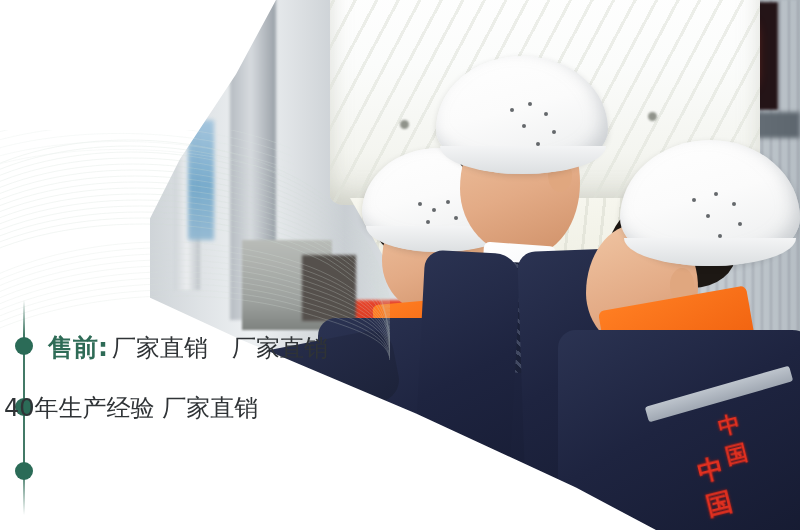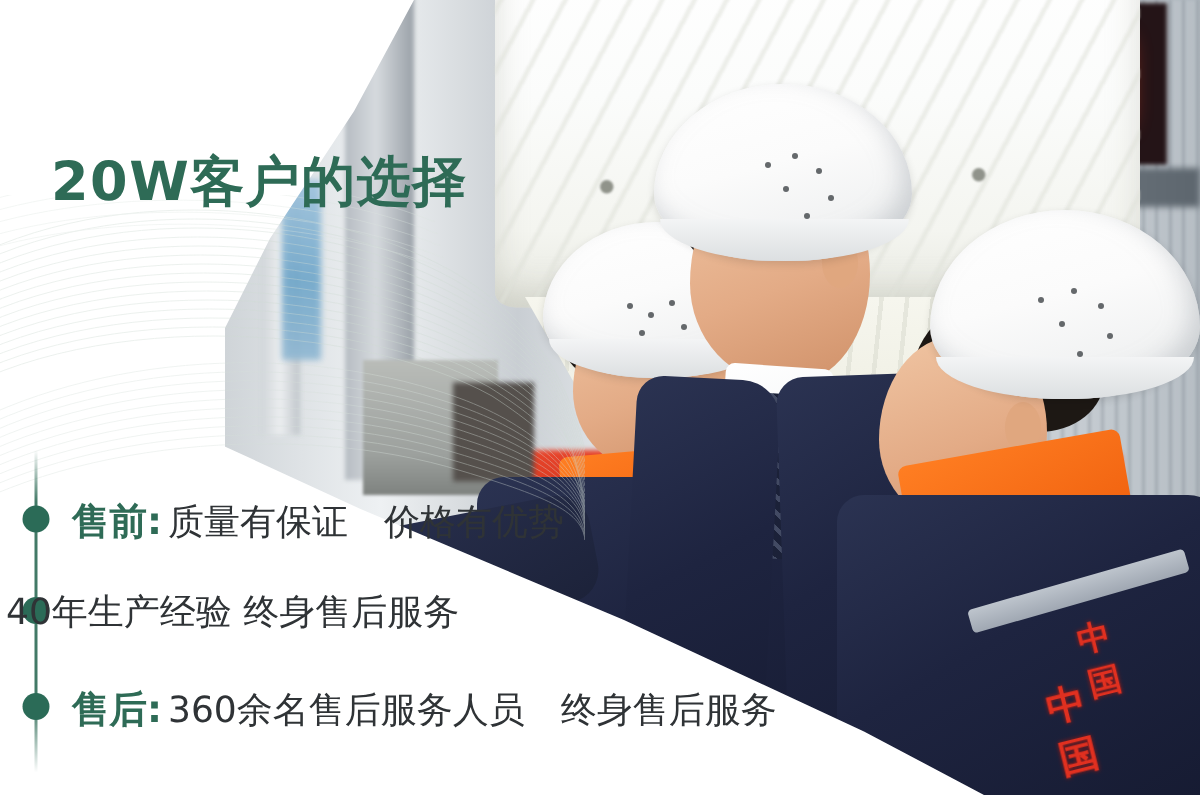--- a/index.html
+++ b/index.html
@@ -578,34 +578,29 @@
     <g fill="none" stroke="#dce5e0" stroke-width="0.6" opacity="0.7">
       <path d="M-10,20 C70,-20 220,-26 330,18"></path>
       <path d="M-10,28 C70,-12 222,-18 332,26"></path>
       <path d="M-10,36 C70,-4 224,-10 334,34"></path>
       <path d="M-10,44 C70,4 226,-2 336,42"></path>
       <path d="M-10,52 C70,12 228,6 338,50"></path>
     </g>
   </svg>
 
 
-  <div class="title-2">20W客户的选择</div>
 
   <div class="timeline"></div>
 
   <div class="dot dot-1"></div>
   <div class="bullet-row row-1">
     <span class="row-label">售前:</span>
-    <span class="row-text">质量有保证　价格有优势</span>
+    <span class="row-text">厂家直销　厂家直销</span>
   </div>
 
   <div class="dot dot-2"></div>
   <div class="bullet-row row-2">
-    <span class="row-text">40年生产经验 终身售后服务</span>
+    <span class="row-text">40年生产经验 厂家直销</span>
   </div>
 
   <div class="dot dot-3"></div>
-  <div class="bullet-row row-3">
-    <span class="row-label">售后:</span>
-    <span class="row-text">360余名售后服务人员　终身售后服务</span>
-  </div>
 
 </div>
 
 </body></html>

